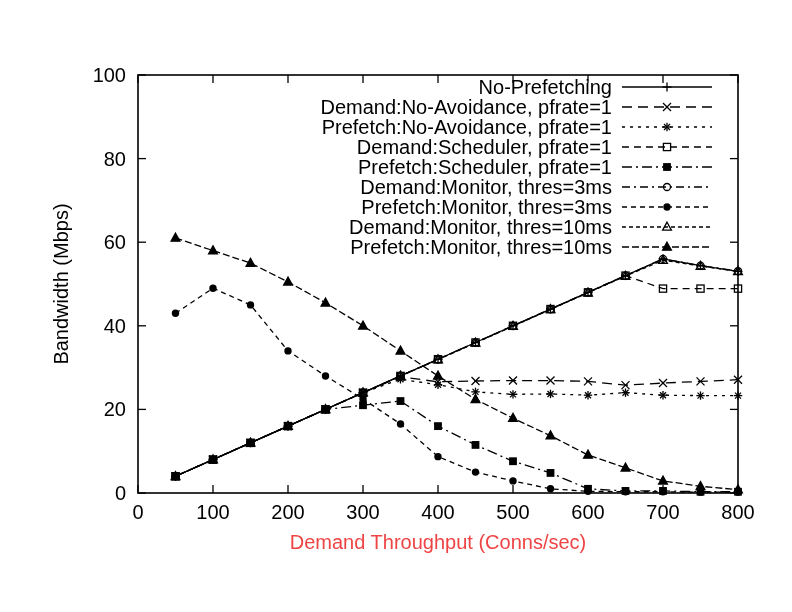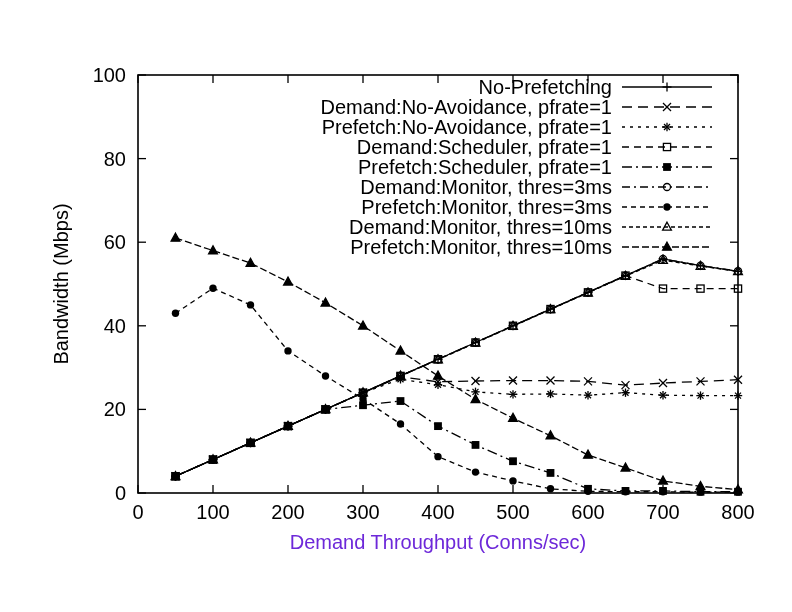--- a/index.html
+++ b/index.html
@@ -13,21 +13,21 @@
     overflow: hidden;
   }
   .fig svg { position: absolute; left: 0; top: 0; }
   .xlabel {
     position: absolute;
     left: 138px;
     top: 531px;
     width: 600px;
     text-align: center;
     font-size: 20px;
-    color: #6d28d9;
+    color: #ef4444;
   }
   .ylabel {
     position: absolute;
     left: 61px;
     top: 284px;
     transform: translate(-50%, -50%) rotate(-90deg);
     white-space: nowrap;
     font-size: 20px;
     color: #000;
   }

